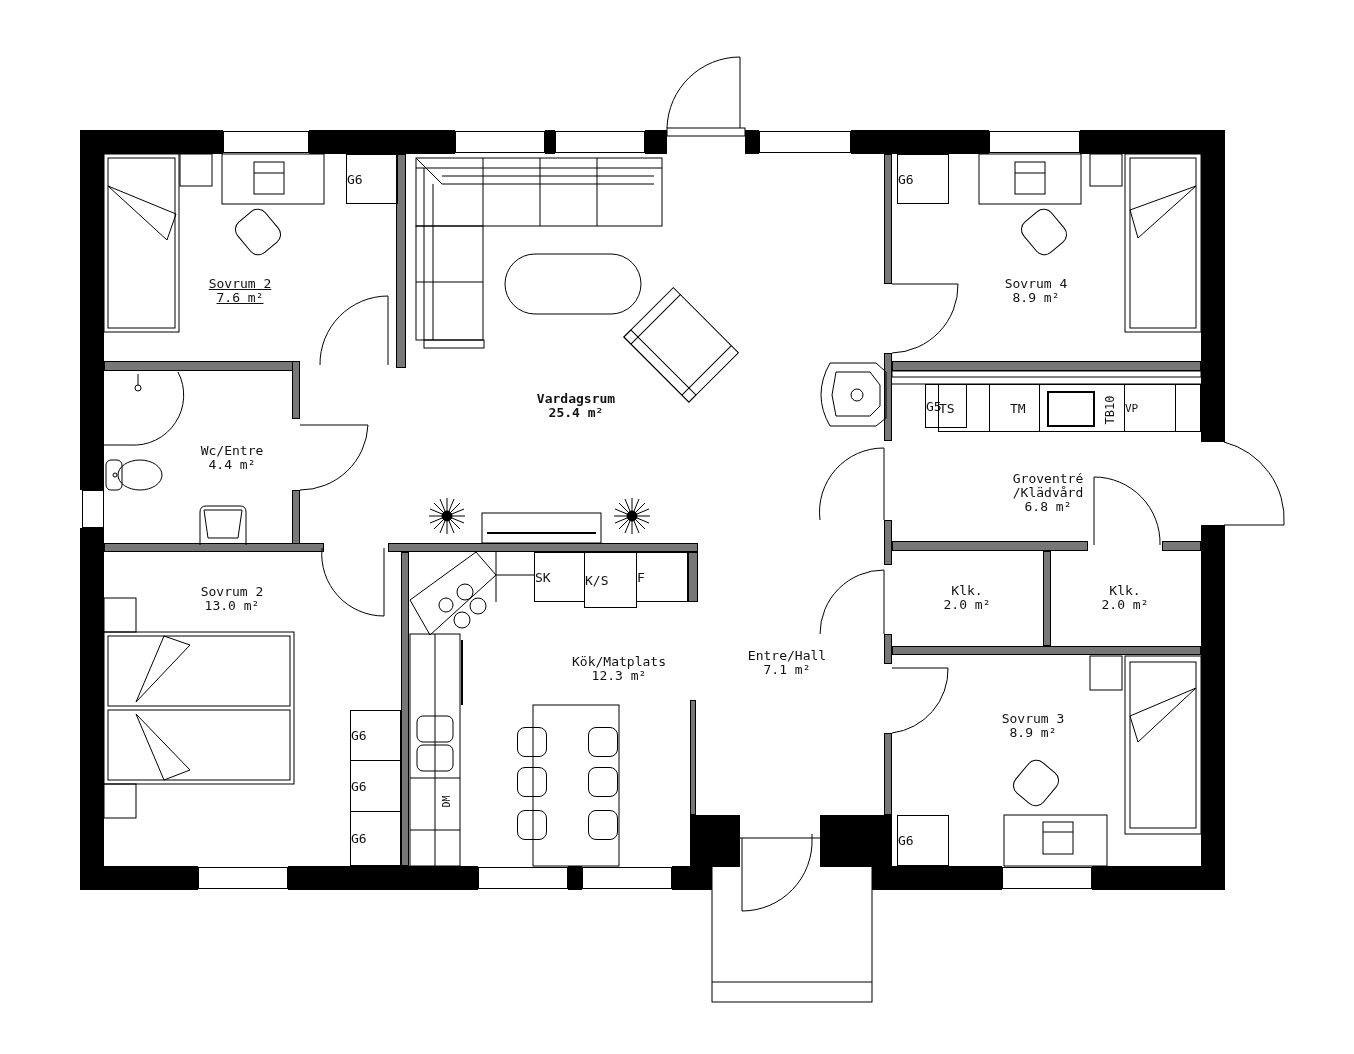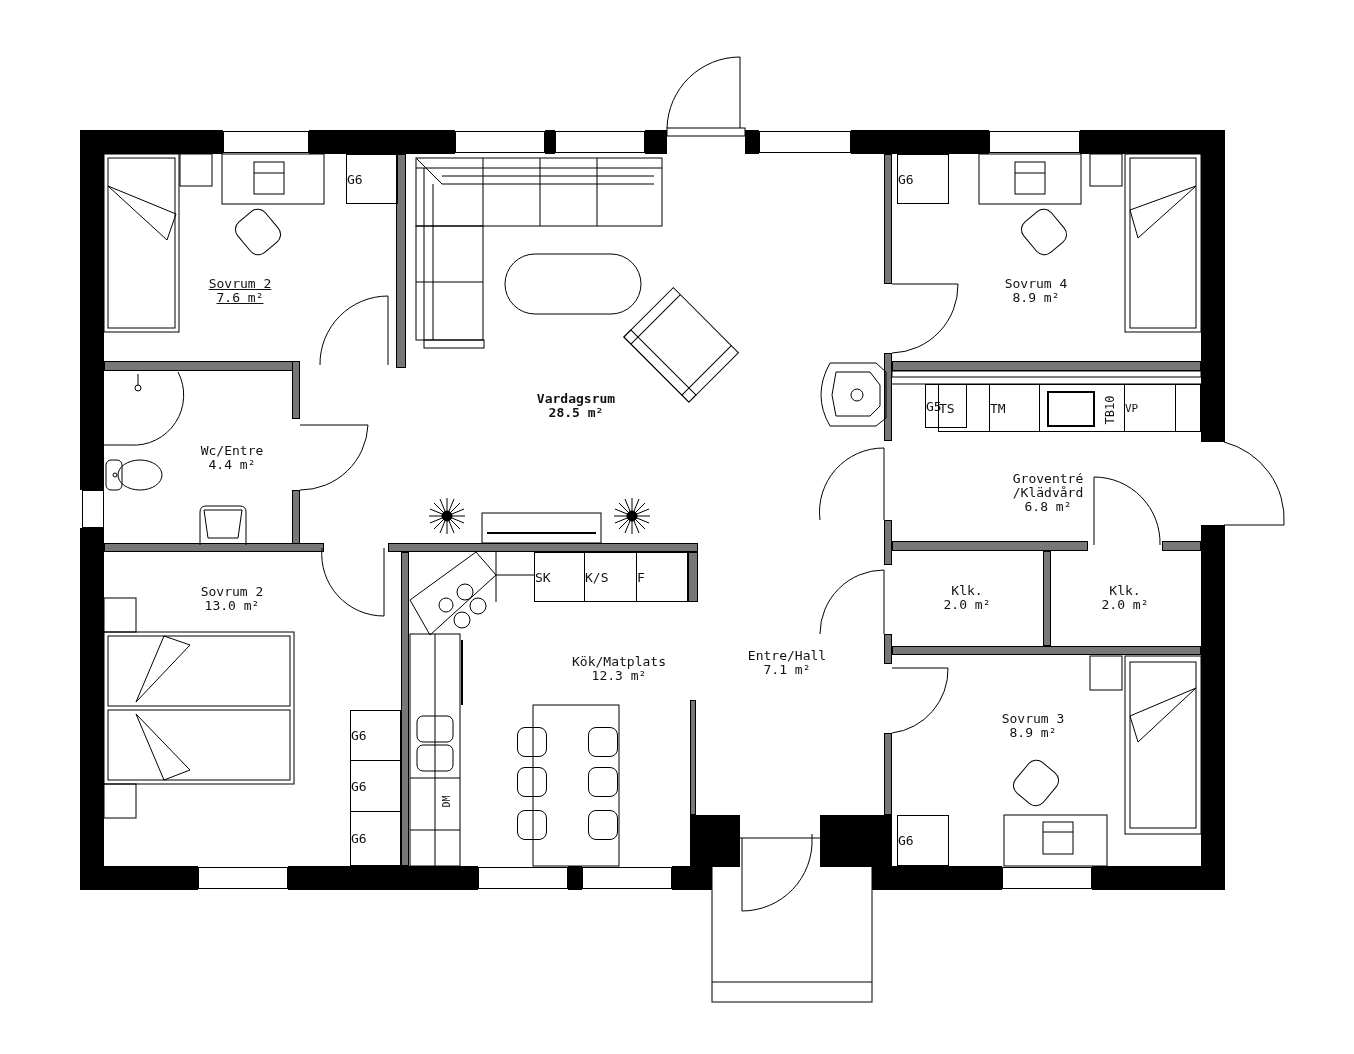--- a/index.html
+++ b/index.html
@@ -221,21 +221,21 @@
   <div class="unit" style="left:346px;top:154px;width:52px;height:50px;">
     <span>G6</span>
   </div>
   <div class="lbl" style="left:240px;top:277px;text-decoration:underline;">
     <span>Sovrum 2</span>
     <span class="area">7.6 m²</span>
   </div>
 
   <div class="lbl" style="left:576px;top:392px;font-weight:bold;">
     <span>Vardagsrum</span>
-    <span class="area">28.5 m²</span>
+    <span class="area">25.4 m²</span>
   </div>
 
   <div class="unit" style="left:897px;top:154px;width:52px;height:50px;">
     <span>G6</span>
   </div>
   <div class="lbl" style="left:1036px;top:277px;">
     <span>Sovrum 4</span>
     <span class="area">8.9 m²</span>
   </div>
 
@@ -243,21 +243,21 @@
     <span>Wc/Entre</span>
     <span class="area">4.4 m²</span>
   </div>
 
   <div class="unit" style="left:925px;top:384px;width:42px;height:44px;">
     <span>G5</span>
   </div>
   <div class="unit" style="left:938px;top:384px;width:52px;height:48px;">
     <span>TS</span>
   </div>
-  <div class="unit" style="left:989px;top:384px;width:51px;height:48px;">
+  <div class="unit" style="left:989px;top:384px;width:51px;height:48px;padding-left:20px;">
     <span>TM</span>
   </div>
   <div class="box" style="left:1039px;top:384px;width:86px;height:48px;">
     <div class="box" style="left:7px;top:6px;width:48px;height:36px;border-width:2px;"></div>
     <span style="position:absolute;left:56px;top:18px;transform:rotate(-90deg);font-size:12px;">TB10</span>
   </div>
   <div class="unit" style="left:1124px;top:384px;width:52px;height:48px;font-size:11px;">
     <span>VP</span>
   </div>
   <div class="box" style="left:1175px;top:384px;width:26px;height:48px;"></div>
@@ -278,21 +278,21 @@
   <div class="unit" style="left:350px;top:760px;width:51px;height:52px;">
     <span>G6</span>
   </div>
   <div class="unit" style="left:350px;top:811px;width:51px;height:55px;">
     <span>G6</span>
   </div>
 
   <div class="unit" style="left:534px;top:552px;width:51px;height:50px;">
     <span>SK</span>
   </div>
-  <div class="unit" style="left:584px;top:552px;width:53px;height:50px;">
+  <div class="unit" style="left:584px;top:552px;width:53px;height:56px;">
     <span>K/S</span>
   </div>
   <div class="unit" style="left:636px;top:552px;width:52px;height:50px;">
     <span>F</span>
   </div>
   <span class="abs" style="left:440px;top:796px;transform:rotate(-90deg);font-size:10px;">DM</span>
   <div class="lbl" style="left:619px;top:655px;">
     <span>Kök/Matplats</span>
     <span class="area">12.3 m²</span>
   </div>

